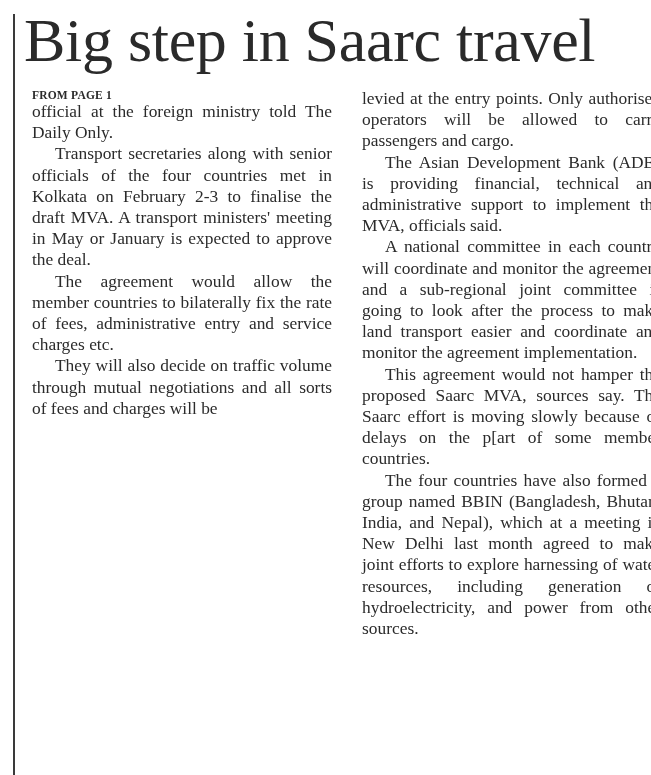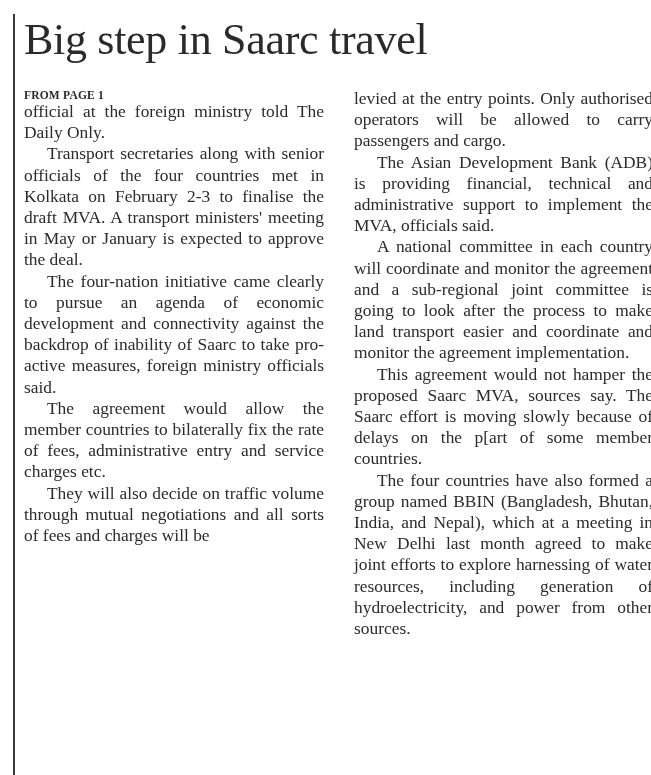--- a/index.html
+++ b/index.html
@@ -23,34 +23,35 @@
       height: 761px;
       background: #3a3a3a;
     }
     .headline {
       position: absolute;
       left: 24px;
       top: 0px;
       margin: 0;
       font-family: "Liberation Serif", "DejaVu Serif", serif;
       font-weight: normal;
-      font-size: 44px;
+      font-size: 62px;
       line-height: 80px;
       letter-spacing: -0.3px;
       color: #2a2a2a;
       white-space: nowrap;
     }
     .column {
       position: absolute;
       top: 88px;
       font-family: "Liberation Serif", "DejaVu Serif", serif;
       font-size: 17.4px;
       line-height: 21.2px;
       text-align: justify;
       color: #2b2b2b;
+      margin-left: 8px;
     }
     .col-left {
       left: 24px;
       width: 300px;
     }
     .col-right {
       left: 354px;
       width: 299px;
     }
     .kicker {
@@ -79,21 +80,20 @@
 <body>
 
 <div class="left-rule"></div>
 
 <h1 class="headline">Big step in Saarc travel</h1>
 
 <div class="column col-left">
   <span class="kicker">FROM PAGE 1</span>
   <p class="para continued">official at the foreign ministry told The Daily Only.</p>
   <p class="para indent">Transport secretaries along with senior officials of the four countries met in Kolkata on February 2-3 to finalise the draft MVA. A transport ministers' meeting in May or January is expected to approve the deal.</p>
-  <p class="para indent">The four-nation initiative came clearly to pursue an agenda of eco­nomic development and connectivity against the backdrop of inability of Saarc to take pro-active measures, foreign ministry officials said.</p>
   <p class="para indent">The agreement would allow the member countries to bilaterally fix the rate of fees, administrative entry and service charges etc.</p>
   <p class="para indent">They will also decide on traffic volume through mutual negotiations and all sorts of fees and charges will be</p>
 </div>
 
 <div class="column col-right">
   <p class="para continued">levied at the entry points. Only authorised operators will be allowed to carry passengers and cargo.</p>
   <p class="para indent">The Asian Development Bank (ADB) is providing financial, technical and administrative support to imple­ment the MVA, officials said.</p>
   <p class="para indent">A national committee in each coun­try will coordinate and monitor the agreement and a sub-regional joint committee is going to look after the process to make land transport easier and coordinate and monitor the agree­ment implementation.</p>
   <p class="para indent">This agreement would not hamper the proposed Saarc MVA, sources say. The Saarc effort is moving slowly because of delays on the p[art of some member countries.</p>
   <p class="para indent">The four countries have also formed a group named BBIN (Ban­gladesh, Bhutan, India, and Nepal), which at a meeting in New Delhi last month agreed to make joint efforts to explore harnessing of water resources, including generation of hydroelectricity, and power from other sources.</p>

